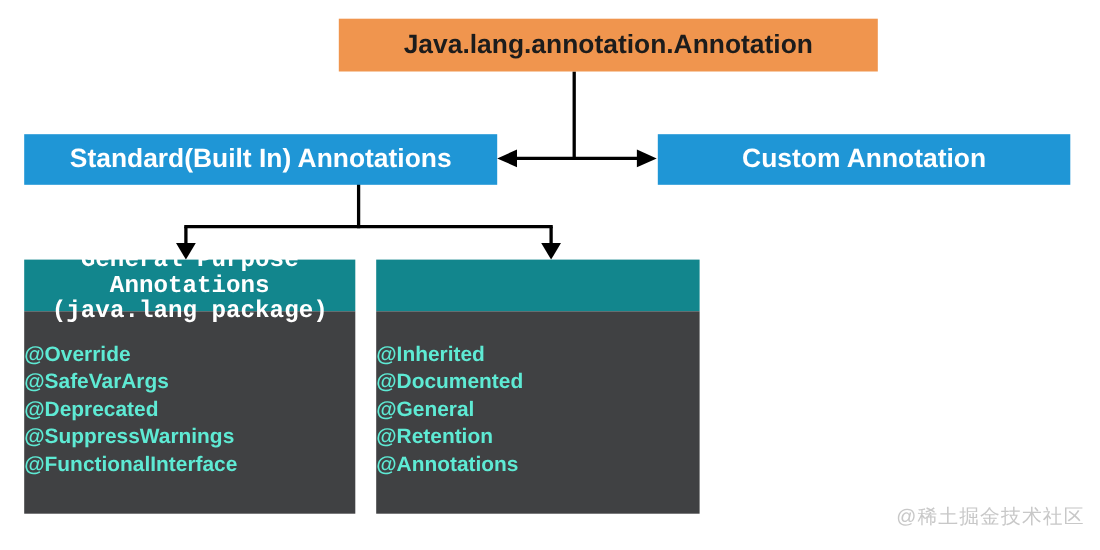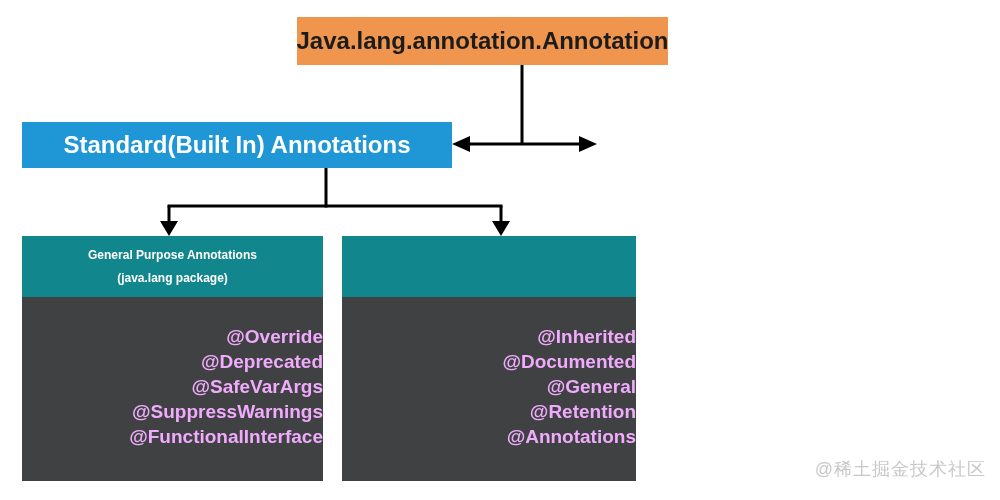--- a/index.html
+++ b/index.html
@@ -8,33 +8,33 @@
   }
   *{box-sizing:border-box; margin:0; padding:0;}
   html,body{background:#ffffff;}
   body{font-family:"Liberation Sans", sans-serif;}
   .canvas{position:relative; width:1000px; height:500px; background:#ffffff; overflow:hidden;}
   .connectors{position:absolute; left:0; top:0; width:1000px; height:500px;}
   .connectors line{stroke:var(--line); stroke-width:3;}
   .connectors polygon{fill:var(--line);}
   .box{position:absolute; display:flex; align-items:center; justify-content:center;
        font-weight:bold; text-align:center;}
-  .root-box{left:297px; top:17px; width:371px; height:48px;
+  .root-box{left:308px; top:17px; width:490px; height:48px;
        background:var(--orange); color:var(--orange-text); font-size:24px;}
   .blue-box{background:var(--blue); color:#ffffff; font-size:24px;}
   .standard{left:22px; top:122px; width:430px; height:46px;}
   .custom{left:598px; top:122px; width:375px; height:46px;}
   .card{position:absolute; top:236px;}
   .card.general{left:22px; width:301px;}
   .card.meta{left:342px; width:294px;}
-  .card-header{height:61px; background:var(--teal); color:#ffffff;
+  .card-header{height:47px; background:var(--teal); color:#ffffff;
        display:flex; flex-direction:column; align-items:center; justify-content:center;
-       font-weight:bold; font-size:12px; line-height:23px; text-align:center;}
-  .card-body{height:184px; background:var(--dark); color:#f0abfc;
-       padding-top:27px; font-weight:bold; font-size:19px; line-height:25px; text-align:right;}
+       font-weight:bold; font-size:22px; line-height:23px; text-align:center;font-family:Liberation Mono, monospace;}
+  .card-body{height:184px; background:var(--dark); color:#5eead4;
+       padding-top:27px; font-weight:bold; font-size:19px; line-height:25px; text-align:left;}
   .watermark{position:absolute; right:14px; top:457px; color:var(--watermark);
        font-size:18px; letter-spacing:1px;}
 </style>
 </head>
 <body>
 
 <div class="canvas">
 
   <svg class="connectors" width="1000" height="500" viewBox="0 0 1000 500">
     <line x1="522" y1="65" x2="522" y2="144"></line>
@@ -46,30 +46,31 @@
     <line x1="169" y1="206" x2="169" y2="222"></line>
     <polygon points="169,236 160,221 178,221"></polygon>
     <line x1="501" y1="206" x2="501" y2="222"></line>
     <polygon points="501,236 492,221 510,221"></polygon>
   </svg>
 
   <div class="box root-box">Java.lang.annotation.Annotation</div>
 
   <div class="box blue-box standard">Standard(Built In) Annotations</div>
 
+  <div class="box blue-box custom">Custom Annotation</div>
 
   <div class="card general">
     <div class="card-header">
       <div>General Purpose Annotations</div>
       <div>(java.lang package)</div>
     </div>
     <div class="card-body">
       <div class="item">@Override</div>
+      <div class="item">@SafeVarArgs</div>
       <div class="item">@Deprecated</div>
-      <div class="item">@SafeVarArgs</div>
       <div class="item">@SuppressWarnings</div>
       <div class="item">@FunctionalInterface</div>
     </div>
   </div>
 
   <div class="card meta">
     <div class="card-header">
     </div>
     <div class="card-body">
       <div class="item">@Inherited</div>

